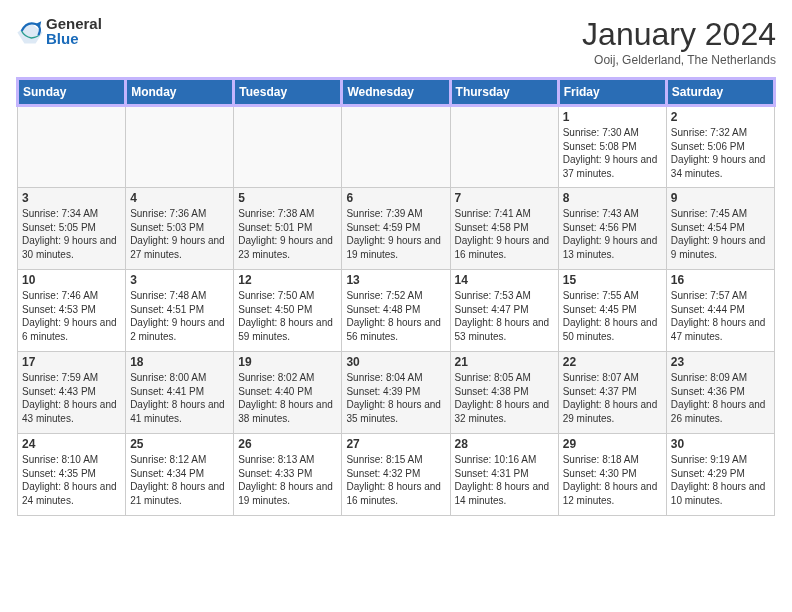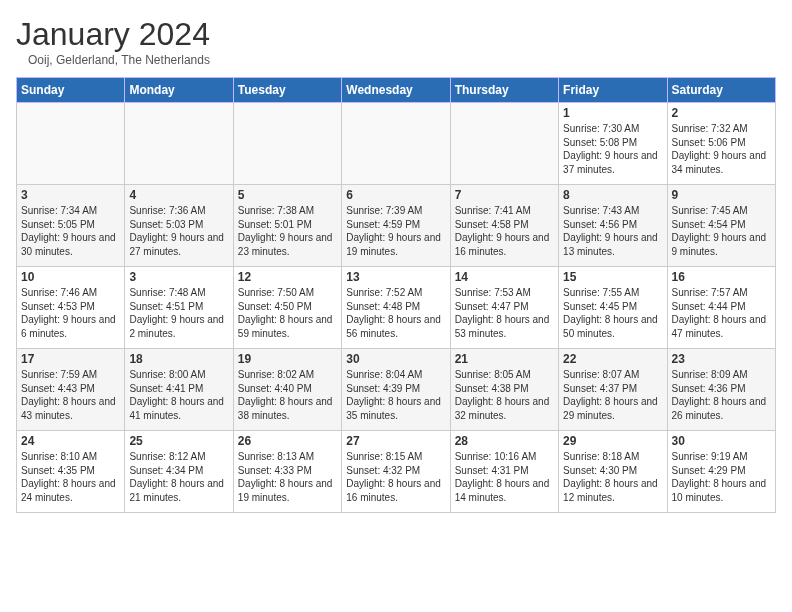--- a/index.html
+++ b/index.html
@@ -62,21 +62,21 @@
       border-collapse: collapse;
       table-layout: fixed;
     }
     .calendar th {
       background: #2a6db5;
       color: #fff;
       font-size: 12px;
       font-weight: bold;
       padding: 5px 4px;
       text-align: left;
-      border: 1px solid #c4b5fd;
+      border: 3px solid #c4b5fd;
     }
     .calendar td {
       vertical-align: top;
       border: 1px solid #ccc;
       padding: 3px 4px;
       height: 82px;
       font-size: 10px;
       color: #333;
       background: #fff;
     }
@@ -95,20 +95,33 @@
     }
     .empty-cell {
       background: #f9f9f9 !important;
     }
   </style>
 </head>
 <body>
 <div class="page">
 
   <div class="header">
+    <div class="logo">
+      <svg class="logo-icon" viewBox="0 0 40 40">
+        <rect x="0" y="0" width="40" height="40" fill="white"></rect>
+        <polygon points="20,8 38,22 28,38 12,38 2,22" fill="#1a6bba" opacity="0.15"></polygon>
+        <path d="M8 20 Q15 6 28 10 Q38 14 32 26" stroke="#1a6bba" stroke-width="3" fill="none"></path>
+        <path d="M28 10 L36 6 L34 16 Z" fill="#1a6bba"></path>
+        <path d="M8 20 Q12 28 22 30 Q32 28 32 26" stroke="#2a9d8f" stroke-width="2" fill="none"></path>
+      </svg>
+      <div class="logo-text">
+        <span class="logo-general">General</span>
+        <span class="logo-blue">Blue</span>
+      </div>
+    </div>
     <div class="title-block">
       <div class="month-title">January 2024</div>
       <div class="location">Ooij, Gelderland, The Netherlands</div>
     </div>
   </div>
 
   <table class="calendar">
     <thead>
       <tr>
         <th><span>Sunday</span></th>

